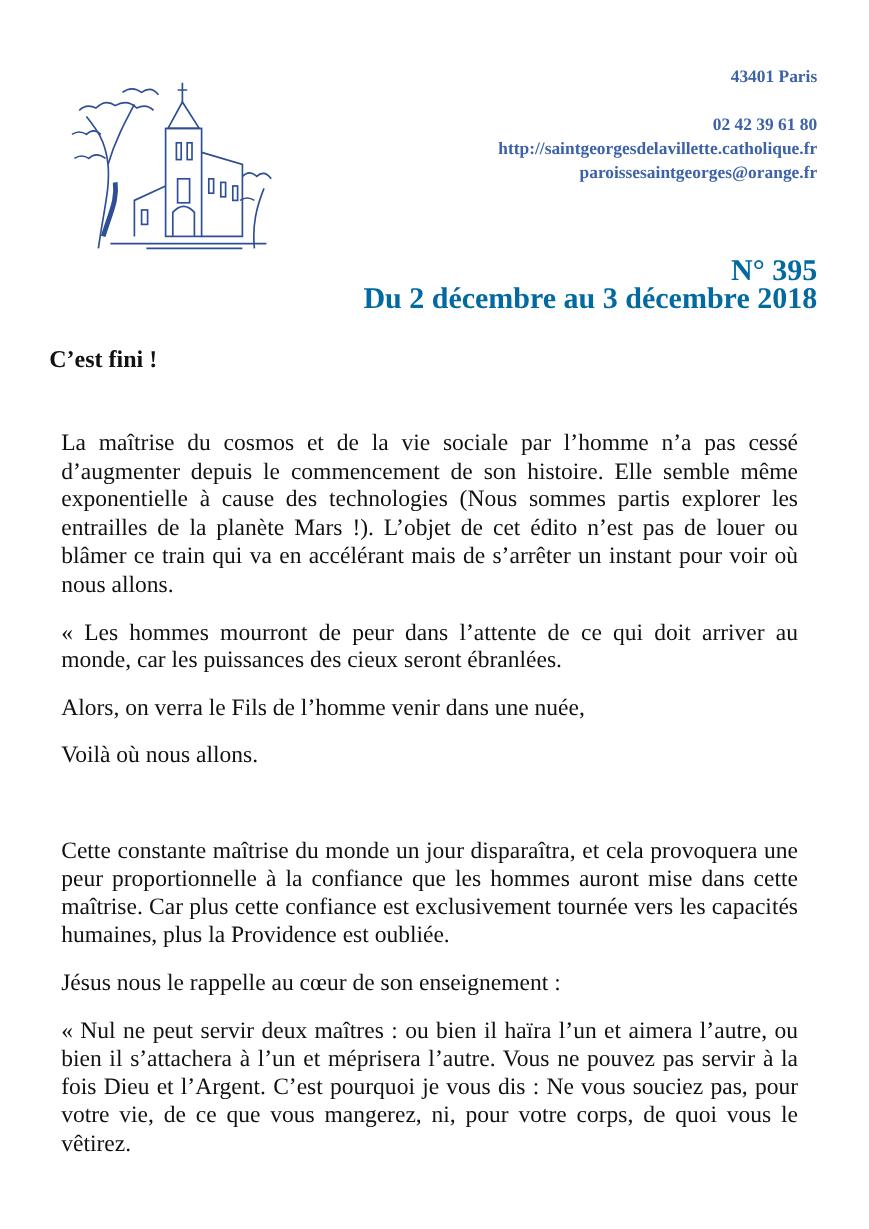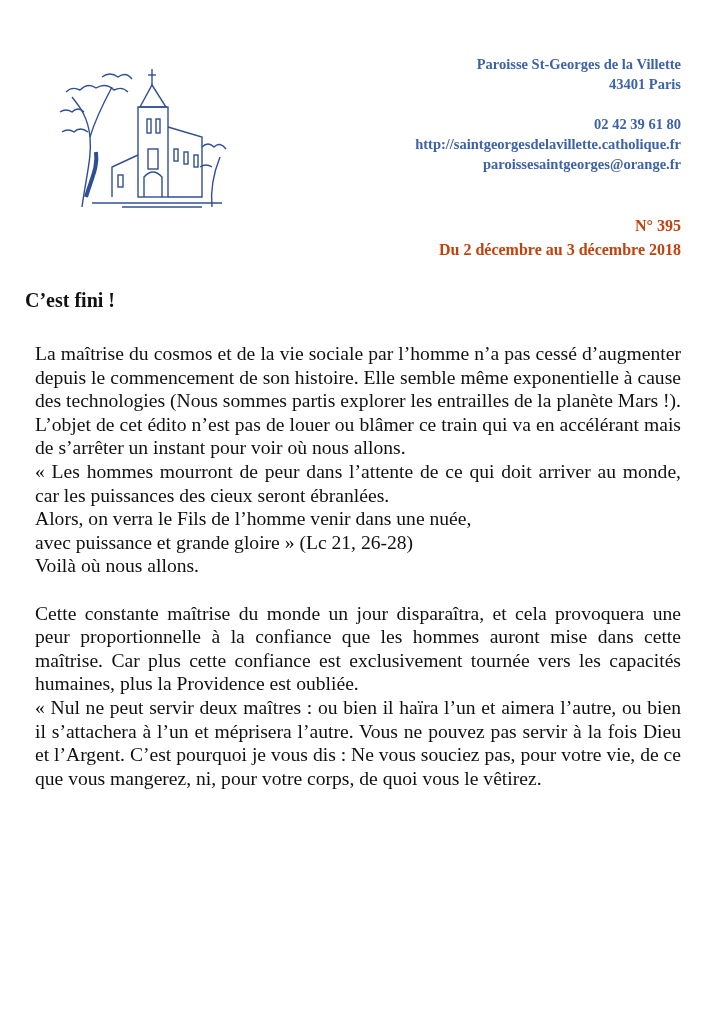--- a/index.html
+++ b/index.html
@@ -4,25 +4,25 @@
   <style>
     html, body { margin: 0; padding: 0; background: #ffffff; }
     body { width: 724px; height: 1024px; position: relative; overflow: hidden;
            font-family: "Liberation Serif", "DejaVu Serif", serif; color: #111; }
     .logo { position: absolute; left: 52px; top: 57px; width: 182px; height: 156px; }
     .logo svg { width: 100%; height: 100%; }
     .header { position: absolute; right: 43px; top: 54px; text-align: right;
               color: #3d62a8; font-weight: bold; font-size: 14.5px; line-height: 20px; }
     .header .gap { height: 20px; }
     .issue { position: absolute; right: 43px; top: 214px; text-align: right;
-             color: #c2410c; font-weight: bold; font-size: 16px; line-height: 24px; }
-    .title { position: absolute; left: 25px; top: 289px; font-weight: bold; font-size: 20px; }
+             color: #0369a1; font-weight: bold; font-size: 25px; line-height: 24px; }
+    .title { position: absolute; left: 41px; top: 289px; font-weight: bold; font-size: 20px; }
     .body { position: absolute; left: 35px; top: 342px; width: 646px;
             font-size: 19.6px; line-height: 23.6px; }
-    .body p { margin: 0; text-align: justify; }
+    .body p { margin: 16px; text-align: justify; }
     .body .it { }
     .body .spacer { height: 23.6px; }
     .nojust { text-align: left; }
   </style>
 </head>
 <body>
 
 <div class="logo">
   <svg viewBox="0 0 182 156" fill="none" stroke="#2f4f95" stroke-width="1.4">
 
@@ -54,37 +54,36 @@
     <path d="M160 150 C158 130 162 115 168 100"></path>
     <path d="M150 90 q6 -6 12 0 q6 -6 12 2"></path>
     <path d="M148 110 q6 -4 12 0"></path>
 
     <path d="M40 146 L170 146"></path>
     <path d="M70 150 L150 150"></path>
   </svg>
 </div>
 
 <div class="header">
-  <div>Paroisse St-Georges de la Villette</div>
   <div>43401 Paris</div>
   <div class="gap"></div>
   <div>02 42 39 61 80</div>
   <div>http://saintgeorgesdelavillette.catholique.fr</div>
   <div>paroissesaintgeorges@orange.fr</div>
 </div>
 
 <div class="issue">
   <div>N° 395</div>
   <div>Du 2 décembre au 3 décembre 2018</div>
 </div>
 
 <div class="title">C’est fini !</div>
 
 <div class="body">
   <p>La maîtrise du cosmos et de la vie sociale par l’homme n’a pas cessé d’augmenter  depuis le commencement de son histoire. Elle semble même exponentielle à cause des technologies (Nous sommes partis explorer les entrailles de la planète Mars !). L’objet de cet édito n’est pas de louer ou blâmer ce train qui va en accélérant mais de s’arrêter un instant pour voir où nous allons.</p>
   <p class="it">« Les hommes mourront de peur dans l’attente de ce qui doit arriver au monde, car les puissances des cieux seront ébranlées.</p>
   <p class="it nojust"> Alors, on verra le Fils de l’homme venir dans une nuée,</p>
-  <p class="it nojust">avec puissance et grande gloire » (Lc 21, 26-28)</p>
   <p class="nojust">Voilà où nous allons.</p>
   <div class="spacer"></div>
   <p>Cette constante maîtrise du monde un jour disparaîtra, et cela provoquera une peur proportionnelle à la confiance que les hommes auront mise dans cette maîtrise. Car plus cette confiance est exclusivement tournée vers les capacités humaines, plus la Providence est oubliée.</p>
+  <p class="nojust">Jésus nous le rappelle au cœur de son enseignement :</p>
   <p class="it">« Nul ne peut servir deux maîtres : ou bien il haïra l’un et aimera l’autre, ou bien il s’attachera à l’un et méprisera l’autre. Vous ne pouvez pas servir à la fois Dieu et l’Argent. C’est pourquoi je vous dis : Ne vous souciez pas, pour votre vie, de ce que vous mangerez, ni, pour votre corps, de quoi vous le vêtirez.</p>
 </div>
 
 </body></html>

